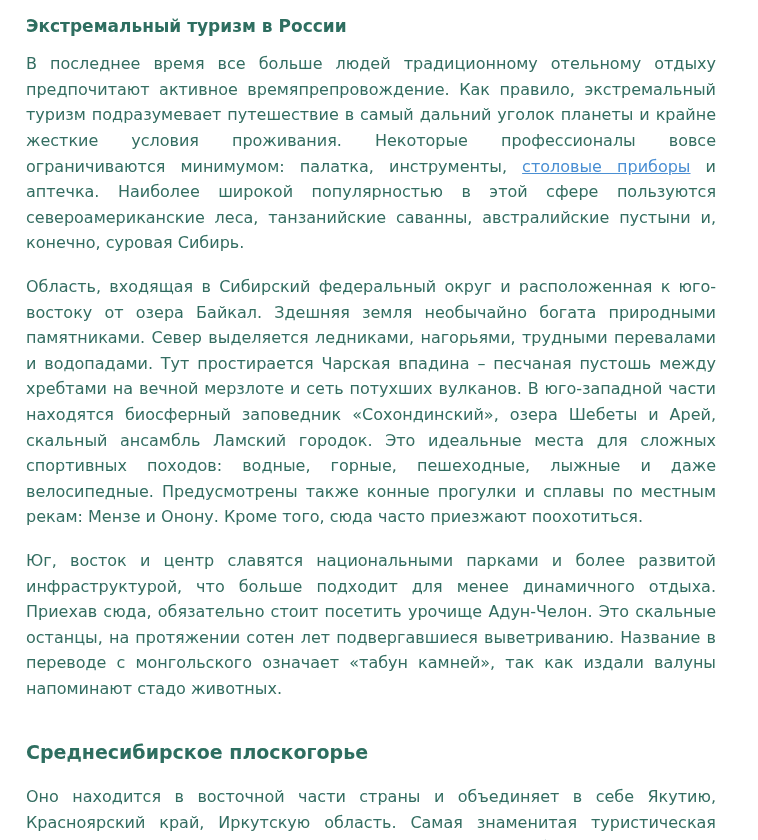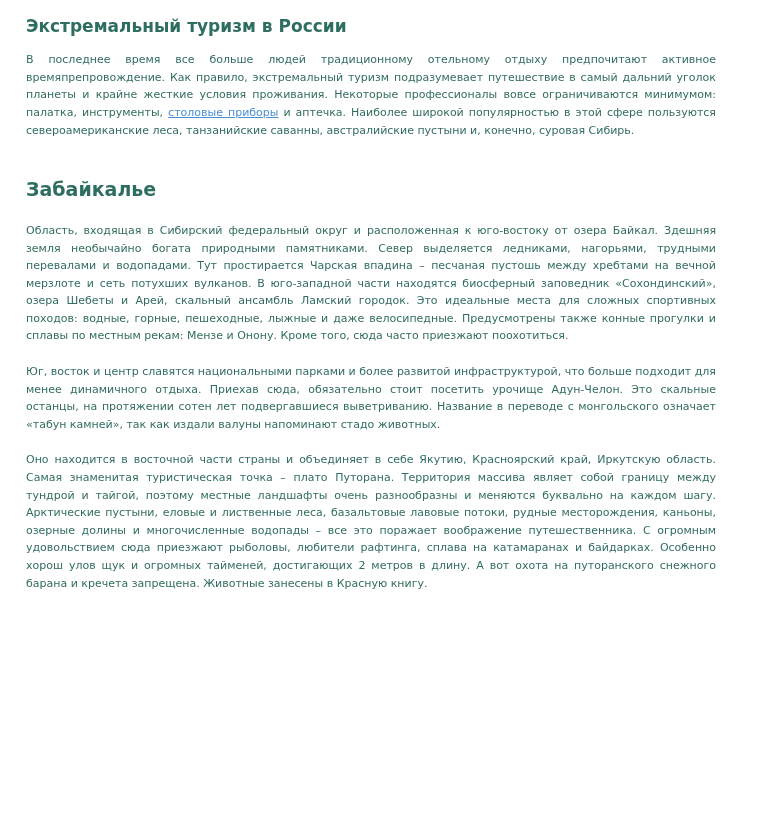--- a/index.html
+++ b/index.html
@@ -31,21 +31,21 @@
   h2.section-heading {
     color: #2e6e60;
     font-size: 19px;
     font-weight: bold;
     line-height: 1.3;
     margin: 38px 0 20px 0;
   }
 
   p.body-paragraph {
     color: #336d61;
-    font-size: 11px;
+    font-size: 16px;
     line-height: 1.6;
     text-align: justify;
     margin: 0 16px 18px 0;
   }
 
   p.body-paragraph:last-child {
     margin-bottom: 0;
   }
 
   a.inline-link {
@@ -56,22 +56,22 @@
 </style>
 </head>
 <body>
 
 <div class="page">
 
   <h1 class="article-title">Экстремальный туризм в России</h1>
 
   <p class="body-paragraph"><span>В последнее время все больше людей традиционному отельному отдыху предпочитают активное времяпрепровождение. Как правило, экстремальный туризм подразумевает путешествие в самый дальний уголок планеты и крайне жесткие условия проживания. Некоторые профессионалы вовсе ограничиваются минимумом: палатка, инструменты, </span><a class="inline-link" href="#">столовые приборы</a><span> и аптечка. Наиболее широкой популярностью в этой сфере пользуются североамериканские леса, танзанийские саванны, австралийские пустыни и, конечно, суровая Сибирь.</span></p>
 
-  <h2 class="section-heading">Забайкалье</h2>
 
   <p class="body-paragraph">Область, входящая в Сибирский федеральный округ и расположенная к юго-востоку от озера Байкал. Здешняя земля необычайно богата природными памятниками. Север выделяется ледниками, нагорьями, трудными перевалами и водопадами. Тут простирается Чарская впадина – песчаная пустошь между хребтами на вечной мерзлоте и сеть потухших вулканов. В юго-западной части находятся биосферный заповедник «Сохондинский», озера Шебеты и Арей, скальный ансамбль Ламский городок. Это идеальные места для сложных спортивных походов: водные, горные, пешеходные, лыжные и даже велосипедные. Предусмотрены также конные прогулки и сплавы по местным рекам: Мензе и Онону. Кроме того, сюда часто приезжают поохотиться.</p>
 
   <p class="body-paragraph">Юг, восток и центр славятся национальными парками и более развитой инфраструктурой, что больше подходит для менее динамичного отдыха. Приехав сюда, обязательно стоит посетить урочище Адун-Челон. Это скальные останцы, на протяжении сотен лет подвергавшиеся выветриванию. Название в переводе с монгольского означает «табун камней», так как издали валуны напоминают стадо животных.</p>
 
+  <h2 class="section-heading">Среднесибирское плоскогорье</h2>
 
   <p class="body-paragraph">Оно находится в восточной части страны и объединяет в себе Якутию, Красноярский край, Иркутскую область. Самая знаменитая туристическая точка – плато Путорана. Территория массива являет собой границу между тундрой и тайгой, поэтому местные ландшафты очень разнообразны и меняются буквально на каждом шагу. Арктические пустыни, еловые и лиственные леса, базальтовые лавовые потоки, рудные месторождения, каньоны, озерные долины и многочисленные водопады – все это поражает воображение путешественника. С огромным удовольствием сюда приезжают рыболовы, любители рафтинга, сплава на катамаранах и байдарках. Особенно хорош улов щук и огромных тайменей, достигающих 2 метров в длину. А вот охота на путоранского снежного барана и кречета запрещена. Животные занесены в Красную книгу.</p>
 
 </div>
 
 </body></html>

